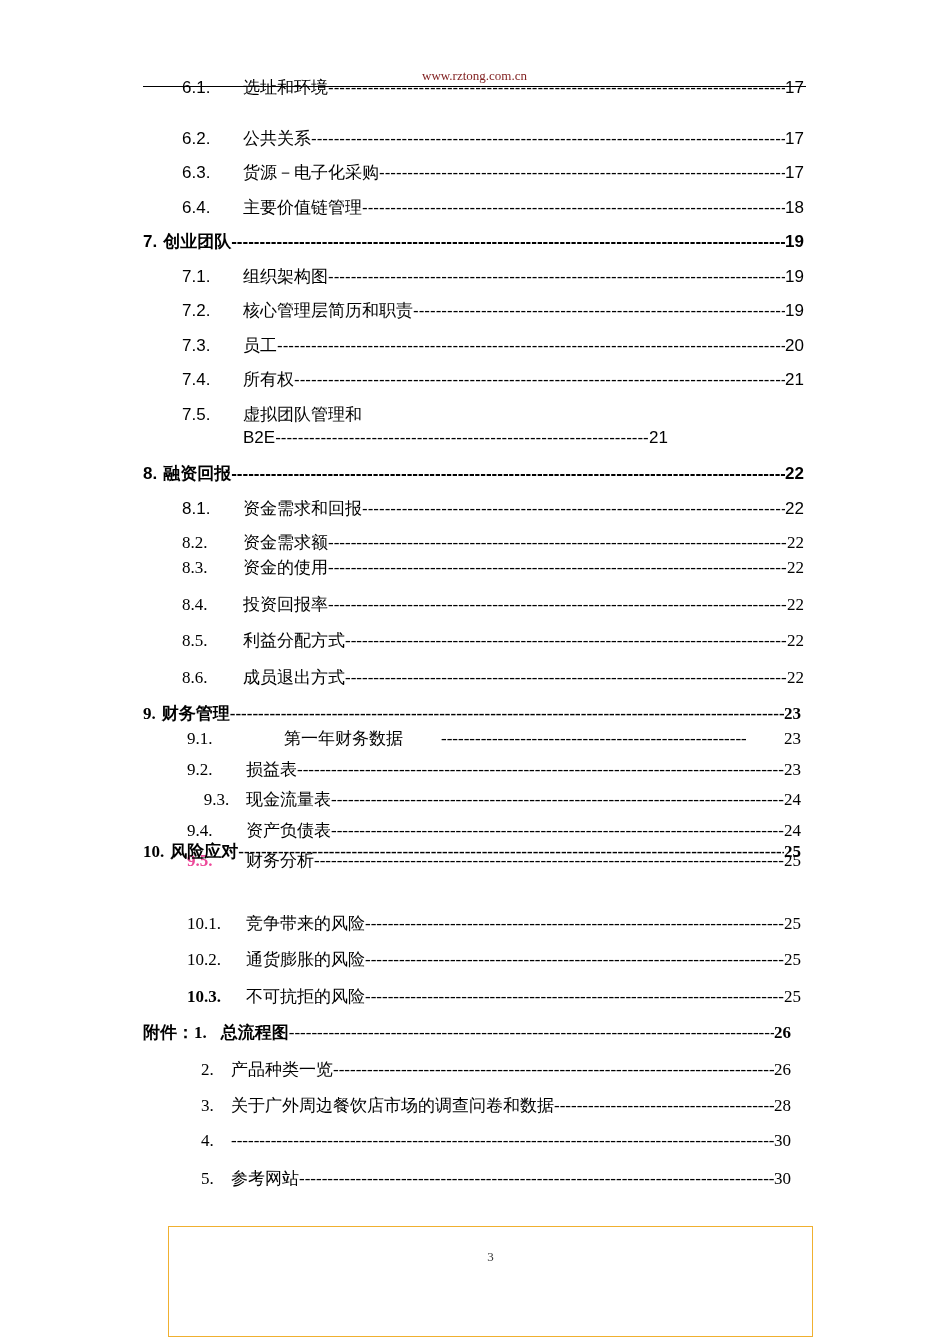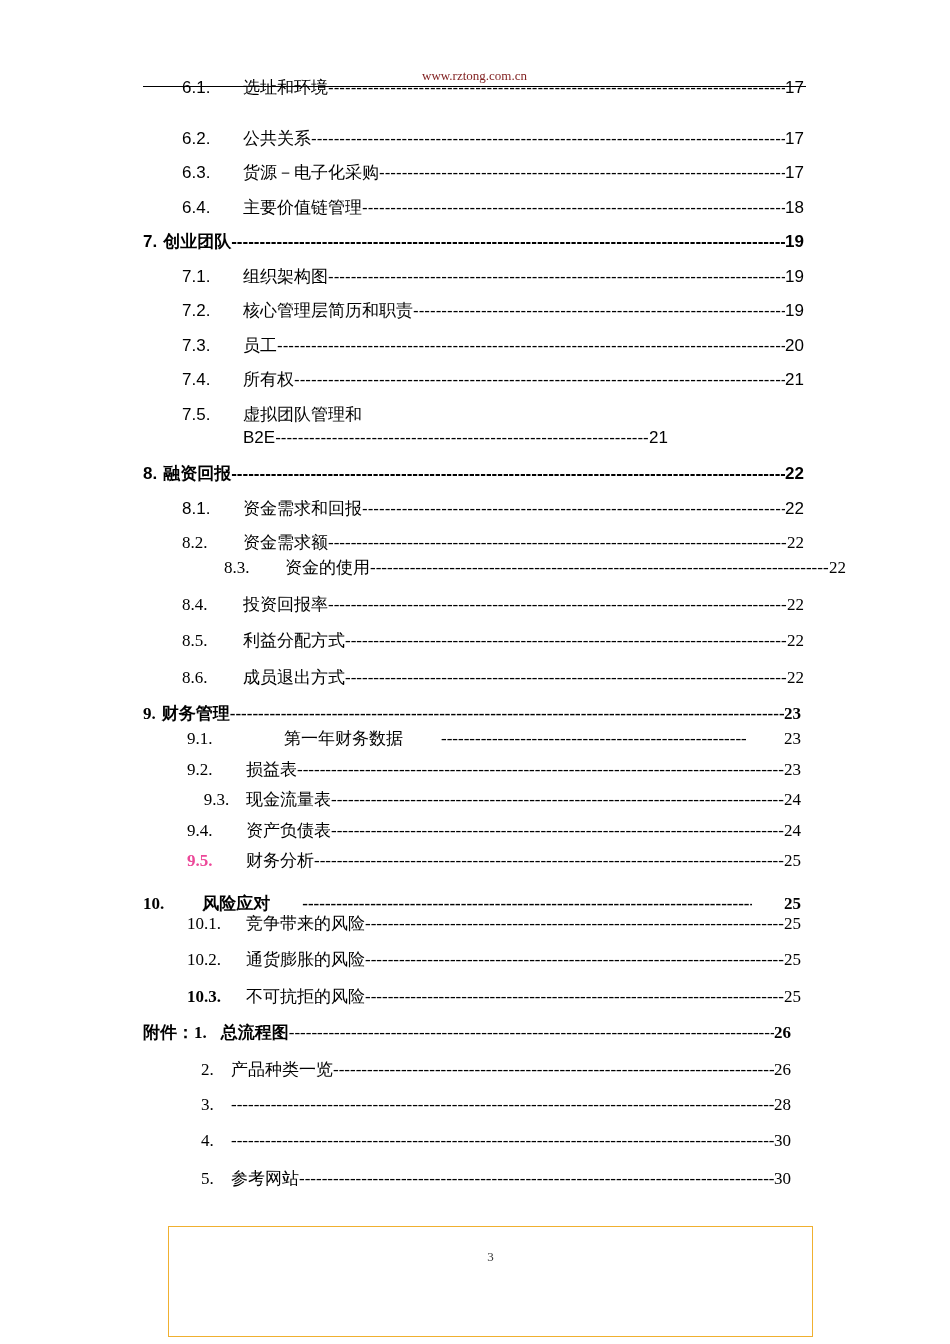--- a/index.html
+++ b/index.html
@@ -101,21 +101,21 @@
       <span class="title cjk">资金需求和回报</span>
       <span class="leader sans" style="flex: 1 1 0%;">--------------------------------------------------------------------------------------------------------------------------------------------------------------------------------------------------------</span>
       <span class="page sans">22</span>
     </div>
     <div class="row" style="top: 531px; left: 182px; width: 622px;">
       <span class="num serif" style="width: 61px;">8.2.</span>
       <span class="title cjk">资金需求额</span>
       <span class="leader serif" style="flex: 1 1 0%;">--------------------------------------------------------------------------------------------------------------------------------------------------------------------------------------------------------</span>
       <span class="page serif">22</span>
     </div>
-    <div class="row" style="top: 556px; left: 182px; width: 622px; margin-left: 42px;">
+    <div class="row" style="top: 556px; left: 182px; width: 622px;">
       <span class="num serif" style="width: 61px;">8.3.</span>
       <span class="title cjk">资金的使用</span>
       <span class="leader serif" style="flex: 1 1 0%;">--------------------------------------------------------------------------------------------------------------------------------------------------------------------------------------------------------</span>
       <span class="page serif">22</span>
     </div>
     <div class="row" style="top: 593px; left: 182px; width: 622px;">
       <span class="num serif" style="width: 61px;">8.4.</span>
       <span class="title cjk">投资回报率</span>
       <span class="leader serif" style="flex: 1 1 0%;">--------------------------------------------------------------------------------------------------------------------------------------------------------------------------------------------------------</span>
       <span class="page serif">22</span>
@@ -161,21 +161,21 @@
       <span class="title cjk">资产负债表</span>
       <span class="leader serif" style="flex: 1 1 0%;">--------------------------------------------------------------------------------------------------------------------------------------------------------------------------------------------------------</span>
       <span class="page serif">24</span>
     </div>
     <div class="row" style="top: 849px; left: 187px; width: 614px;">
       <span class="num serif bold" style="color: #ec4899; width: 59px;">9.5.</span>
       <span class="title cjk">财务分析</span>
       <span class="leader serif" style="flex: 1 1 0%;">--------------------------------------------------------------------------------------------------------------------------------------------------------------------------------------------------------</span>
       <span class="page serif">25</span>
     </div>
-    <div class="row" style="top: 892px; left: 143px; width: 658px; gap: 32px;">
+    <div class="row" style="top: 840px; left: 143px; width: 658px;">
       <span class="num serif bold" style="margin-right: 6px;">10.</span>
       <span class="title cjk bold">风险应对</span>
       <span class="leader serif bold" style="flex: 1 1 0%;">--------------------------------------------------------------------------------------------------------------------------------------------------------------------------------------------------------</span>
       <span class="page serif bold">25</span>
     </div>
     <div class="row" style="top: 912px; left: 187px; width: 614px;">
       <span class="num serif" style="width: 59px;">10.1.</span>
       <span class="title cjk">竞争带来的风险</span>
       <span class="leader serif" style="flex: 1 1 0%;">--------------------------------------------------------------------------------------------------------------------------------------------------------------------------------------------------------</span>
       <span class="page serif">25</span>
@@ -199,20 +199,21 @@
       <span class="page serif bold">26</span>
     </div>
     <div class="row" style="top: 1058px; left: 201px; width: 590px;">
       <span class="num serif" style="width: 30px;">2.</span>
       <span class="title cjk">产品种类一览</span>
       <span class="leader serif" style="flex: 1 1 0%;">--------------------------------------------------------------------------------------------------------------------------------------------------------------------------------------------------------</span>
       <span class="page serif">26</span>
     </div>
     <div class="row" style="top: 1094px; left: 201px; width: 590px;">
       <span class="num serif" style="width: 30px;">3.</span>
+      <span class="title cjk">关于广外周边餐饮店市场的调查问卷和数据</span>
       <span class="leader serif" style="flex: 1 1 0%;">--------------------------------------------------------------------------------------------------------------------------------------------------------------------------------------------------------</span>
       <span class="page serif">28</span>
     </div>
     <div class="row" style="top: 1130px; left: 201px; width: 590px;">
       <span class="num serif" style="width: 30px;">4.</span>
       <span class="leader serif" style="flex: 1 1 0%;">--------------------------------------------------------------------------------------------------------------------------------------------------------------------------------------------------------</span>
       <span class="page serif">30</span>
     </div>
     <div class="row" style="top: 1167px; left: 201px; width: 590px;">
       <span class="num serif" style="width: 30px;">5.</span>

